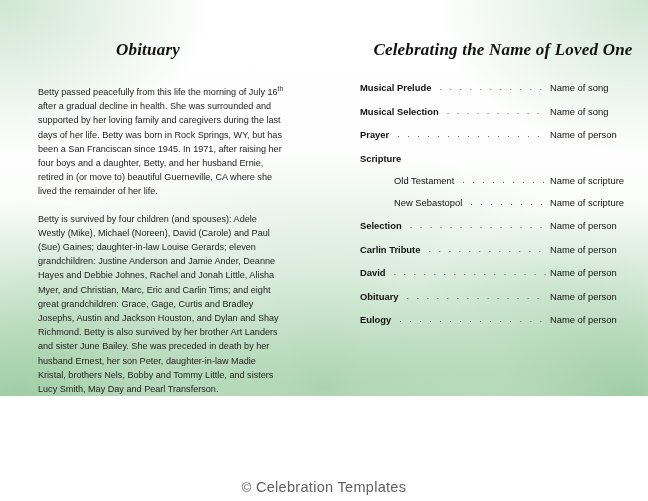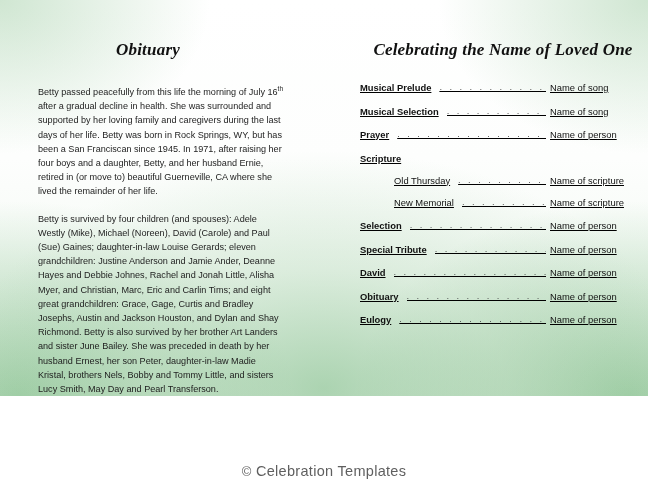--- a/index.html
+++ b/index.html
@@ -67,21 +67,20 @@
     color: #1d1d1d;
     text-align: left;
     margin-bottom: 13px;
   }
   .para sup {
     font-size: 6.6px;
     vertical-align: super;
   }
   .order-list {
     margin-top: 4px;
-    text-decoration: underline;
   }
   .order-row {
     display: flex;
     align-items: baseline;
     font-family: "Liberation Sans", sans-serif;
     font-size: 9.4px;
     color: #111111;
     margin-bottom: 12.5px;
     white-space: nowrap;
   }
@@ -117,21 +116,21 @@
   .order-row.indent {
     padding-left: 34px;
   }
   .order-row.indent .order-label {
     font-weight: normal;
   }
   .watermark {
     position: absolute;
     left: 0;
     right: 0;
-    bottom: 22px;
+    bottom: 6px;
     text-align: center;
     font-family: "Liberation Sans", sans-serif;
     font-size: 14.5px;
     color: #5f5f5f;
     letter-spacing: 0.3px;
   }
   .watermark .c {
     font-size: 13px;
   }
 </style>
@@ -172,39 +171,39 @@
           <span class="order-label">Prayer</span>
           <span class="dots">. . . . . . . . . . . . . . . . . . . . . . . .</span>
           <span class="order-value">Name of person</span>
         </div>
 
         <div class="order-row tight noval">
           <span class="order-label">Scripture</span>
         </div>
 
         <div class="order-row tight indent">
-          <span class="order-label">Old Thursday</span>
+          <span class="order-label">Old Testament</span>
           <span class="dots">. . . . . . . . . . . . . .</span>
           <span class="order-value">Name of scripture</span>
         </div>
 
         <div class="order-row indent">
-          <span class="order-label">New Memorial</span>
+          <span class="order-label">New Sebastopol</span>
           <span class="dots">. . . . . . . . . . . . . .</span>
           <span class="order-value">Name of scripture</span>
         </div>
 
         <div class="order-row">
           <span class="order-label">Selection</span>
           <span class="dots">. . . . . . . . . . . . . . . . . . . . . .</span>
           <span class="order-value">Name of person</span>
         </div>
 
         <div class="order-row">
-          <span class="order-label">Special Tribute</span>
+          <span class="order-label">Carlin Tribute</span>
           <span class="dots">. . . . . . . . . . . . . . . .</span>
           <span class="order-value">Name of person</span>
         </div>
 
         <div class="order-row">
           <span class="order-label">David</span>
           <span class="dots">. . . . . . . . . . . . . . . . . . . . . . . . .</span>
           <span class="order-value">Name of person</span>
         </div>
 

